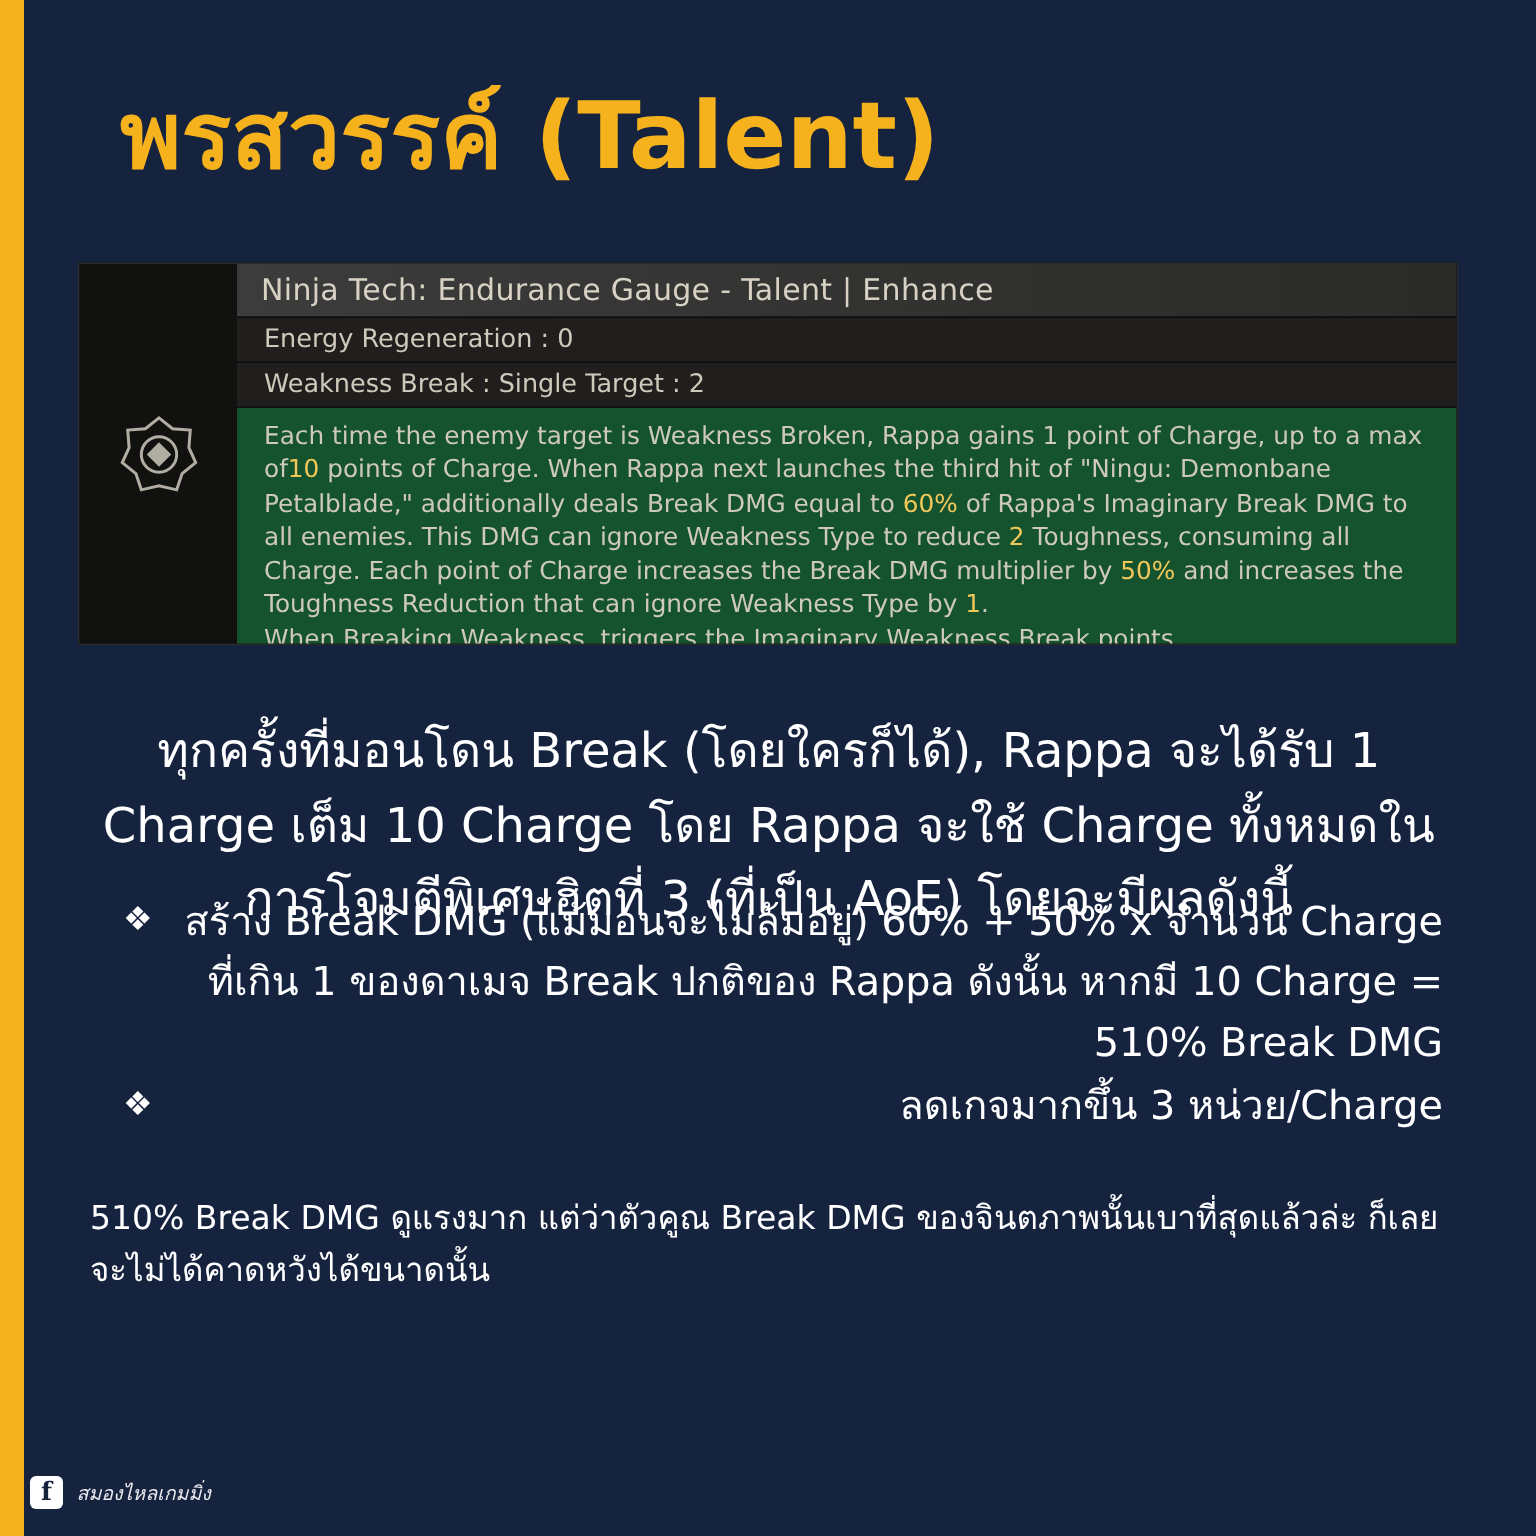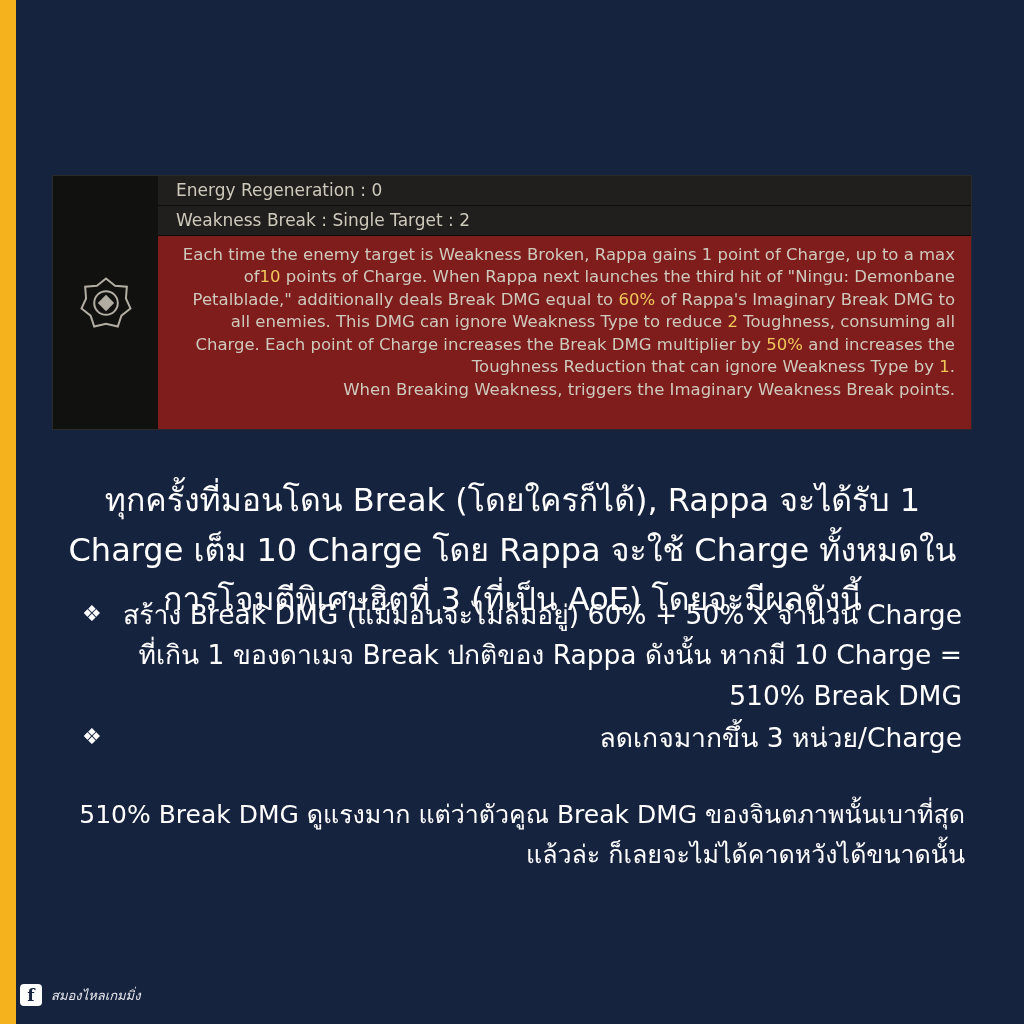--- a/index.html
+++ b/index.html
@@ -67,27 +67,26 @@
     border-bottom: 1px solid #0d0d0d;
   }
   .card-stat {
     background: #201f1d;
     color: #cfc9bc;
     font-size: 17px;
     padding: 4px 15px 5px 18px;
     border-bottom: 1px solid #0d0d0d;
   }
   .card-desc {
-    background: #7f1d1d;
+    background: #14532d;
     color: #cfc9bc;
     font-size: 16.5px;
     line-height: 1.36;
     padding: 8px 16px 10px 18px;
     flex: 1;
-    text-align: right;
   }
   .hl { color: #f2c75a; }
   .card-desc p { margin: 0; }
   
   .intro {
     position: absolute;
     left: 60px; top: 476px;
     width: 905px;
     text-align: center;
     font-size: 32px;
@@ -111,22 +110,22 @@
     color: #ffffff;
     font-size: 22px;
     line-height: 1.72;
     flex: 0 0 auto;
   }
   .bullet .txt { flex: 1; text-align: right; }
   .outro {
     position: absolute;
     left: 60px; top: 795px;
     width: 905px;
-    text-align: right;
-    font-size: 25px;
+    text-align: left;
+    font-size: 22px;
     color: #ffffff;
     line-height: 1.6;
   }
   
   .footer {
     position: absolute;
     left: 20px; bottom: 18px;
     display: flex;
     align-items: center;
     gap: 9px;
@@ -148,32 +147,34 @@
     font-style: italic;
   }
 </style>
 </head>
 <body>
 
 <div class="page">
 
   <div class="left-bar"></div>
 
+  <div class="title">พรสวรรค์ (Talent)</div>
 
   <div class="card">
     <div class="card-icon-col">
       <svg class="card-icon" viewBox="0 0 64 64">
         <g fill="none" stroke="#cfc9bc" stroke-width="2.2">
           <path d="M32 5 L42 13 L55 14 L54 27 L59 38 L49 46 L45 58 L32 55 L19 58 L15 46 L5 38 L10 27 L9 14 L22 13 Z"></path>
           <circle cx="32" cy="32" r="13"></circle>
         </g>
         <path d="M32 23 L41 32 L32 41 L23 32 Z" fill="#cfc9bc"></path>
       </svg>
     </div>
     <div class="card-body">
+      <div class="card-header">Ninja Tech: Endurance Gauge - Talent | Enhance</div>
       <div class="card-stat">Energy Regeneration : 0</div>
       <div class="card-stat">Weakness Break : Single Target : 2</div>
       <div class="card-desc">
         <p><span>Each time the enemy target is Weakness Broken, Rappa gains 1 point of Charge, up to a max of</span><span class="hl">10</span><span> points of Charge. When Rappa next launches the third hit of "Ningu: Demonbane Petalblade," additionally deals Break DMG equal to </span><span class="hl">60%</span><span> of Rappa's Imaginary Break DMG to all enemies. This DMG can ignore Weakness Type to reduce </span><span class="hl">2</span><span> Toughness, consuming all Charge. Each point of Charge increases the Break DMG multiplier by </span><span class="hl">50%</span><span> and increases the Toughness Reduction that can ignore Weakness Type by </span><span class="hl">1</span><span>.</span></p>
         <p>When Breaking Weakness, triggers the Imaginary Weakness Break points.</p>
       </div>
     </div>
   </div>
 
   <div class="intro">ทุกครั้งที่มอนโดน Break (โดยใครก็ได้), Rappa จะได้รับ 1 Charge เต็ม 10 Charge โดย Rappa จะใช้ Charge ทั้งหมดในการโจมตีพิเศษฮิตที่ 3 (ที่เป็น AoE) โดยจะมีผลดังนี้</div>

